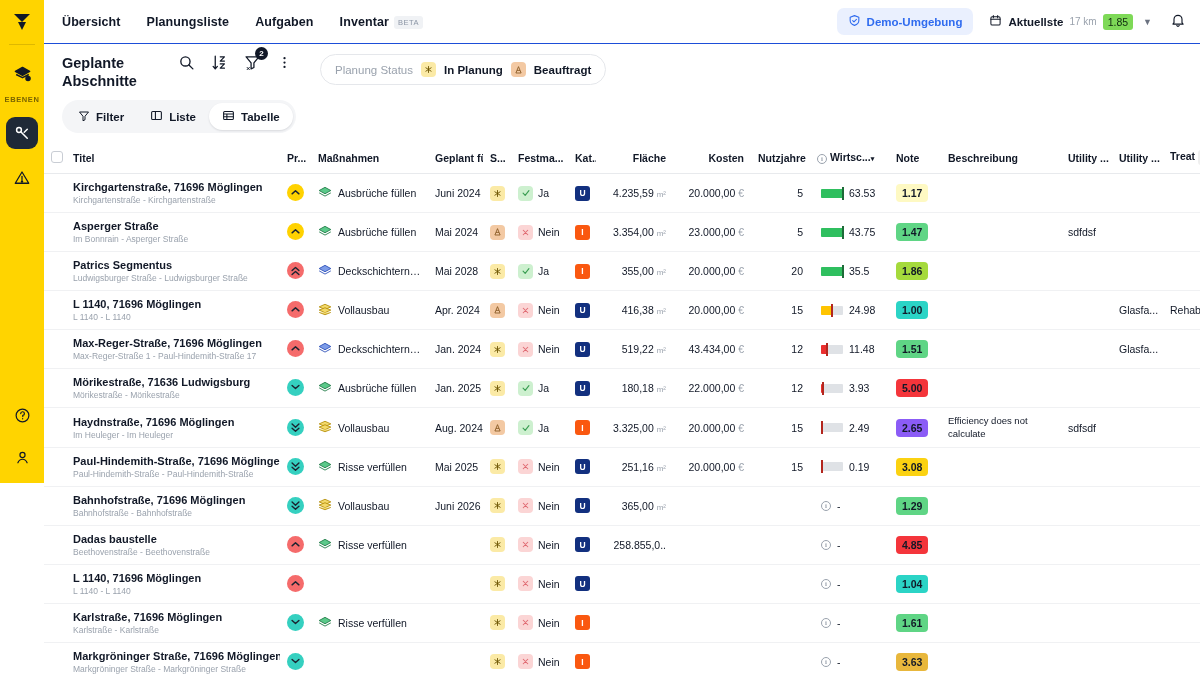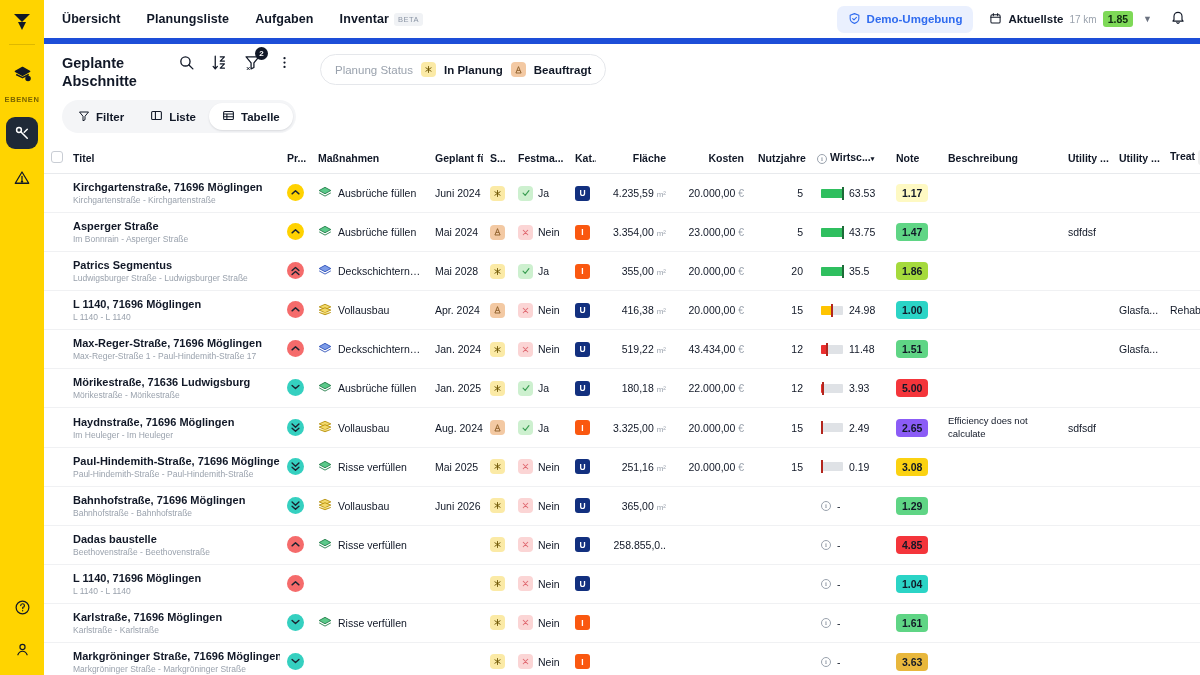--- a/index.html
+++ b/index.html
@@ -7,21 +7,21 @@
     width: 1200px; height: 675px;
     font-family: "Liberation Sans", sans-serif;
     background: #ffffff;
     overflow: hidden;
     -webkit-font-smoothing: antialiased;
   }
   body { display: flex; }
 
   
   #rail {
-    width: 44px; height: 675px;
+    width: 44px; height: 483px;
     background: #FFD400;
     display: flex; flex-direction: column; align-items: center;
     flex: 0 0 44px;
     position: relative;
   }
   #rail .logo { margin-top: 9px; width: 26px; height: 26px; display:flex; align-items:center; justify-content:center;}
   #rail .rail-sep { width: 26px; height: 1px; background: rgba(0,0,0,.13); margin-top: 9px; }
   #rail .rail-btn {
     width: 32px; height: 32px; margin-top: 13px;
     display: flex; align-items: center; justify-content: center;
@@ -34,21 +34,21 @@
   }
   #rail .rail-bottom { position: absolute; bottom: 10px; left: 0; right: 0;
     display: flex; flex-direction: column; align-items: center; }
   #rail .rail-bottom .rail-btn { margin-top: 10px; }
 
   
   #right { flex: 1; height: 675px; display: flex; flex-direction: column; min-width: 0; }
 
   
   #topnav {
-    height: 44px; border-bottom: 6px solid #1d4ed8;
+    height: 44px; border-bottom: 1px solid #1d4ed8;
     display: flex; align-items: center; padding: 0 14px 0 18px; flex: 0 0 44px;
     background:#fff;
   }
   #topnav .navitems { display: flex; align-items: center; gap: 26px; }
   #topnav .navitem { font-size: 12.5px; color: #111827; font-weight: 600; letter-spacing:.1px;}
   #topnav .beta {
     font-size: 7.5px; font-weight: 400; color: #8b95a5; background: #f0f2f5;
     border-radius: 3px; padding: 2px 4px; margin-left: 5px; letter-spacing:.5px;
     vertical-align: middle;
   }
@@ -57,21 +57,21 @@
     display: flex; align-items: center; gap: 6px; background: #eaf0fe;
     color: #2f6bef; font-size: 11.5px; font-weight: 700;
     border-radius: 7px; padding: 6px 11px;
   }
   #topnav .aktuell {
     display: flex; align-items: center; gap: 6px; margin-left: 16px;
     font-size: 11.5px; color: #111827; font-weight: 600;
   }
   #topnav .km { color: #9aa2ad; font-size: 10px; font-weight: 500; }
   #topnav .scorechip {
-    background: #7ed957; color: #0f2a10; font-size: 10.5px; font-weight: 700;
+    background: #7ed957; color: #0f2a10; font-size: 10.5px; font-weight: 400;
     border-radius: 3px; padding: 2px 5px;
   }
   #topnav .caret { color:#6b7280; font-size: 9px; margin-left:4px;}
   #topnav .bell { margin-left: 18px; }
 
   
   #pagehead { padding: 10px 18px 0 18px; flex: 0 0 auto; }
   #pagehead .row1 { display: flex; align-items: flex-start; }
   #pagehead .ptitle {
     font-size: 14.5px; font-weight: 700; color: #111827; line-height: 1.25;

